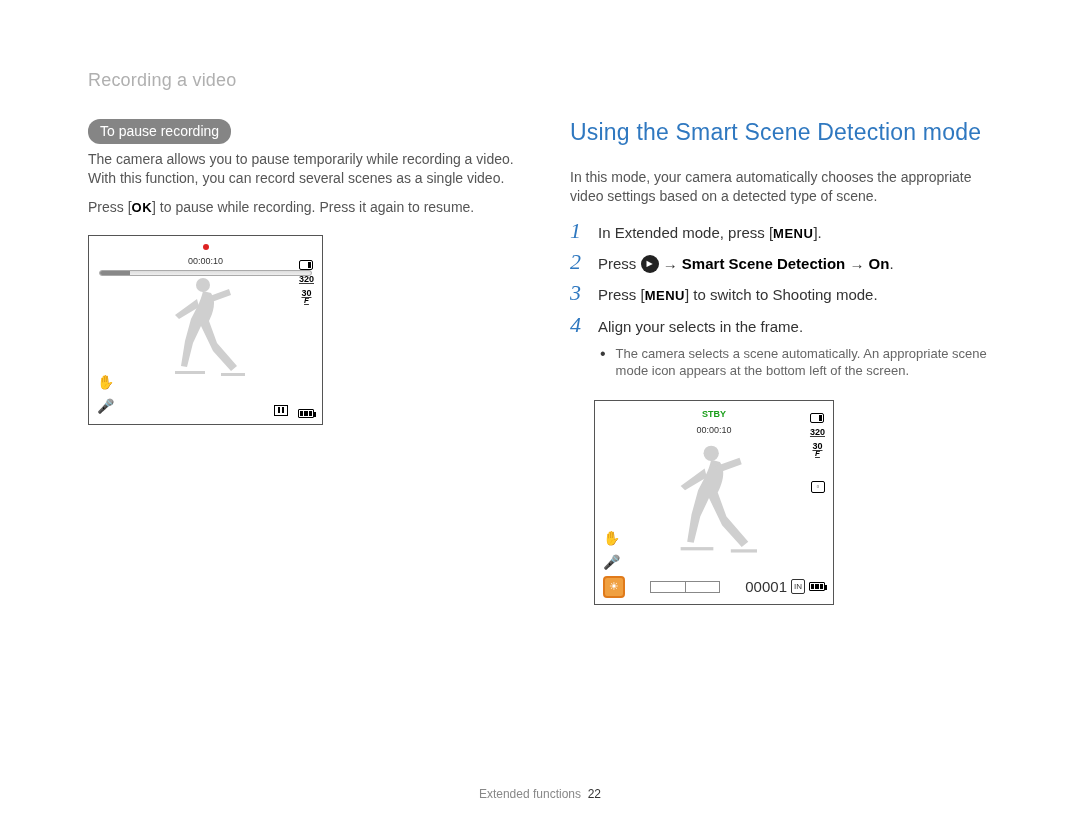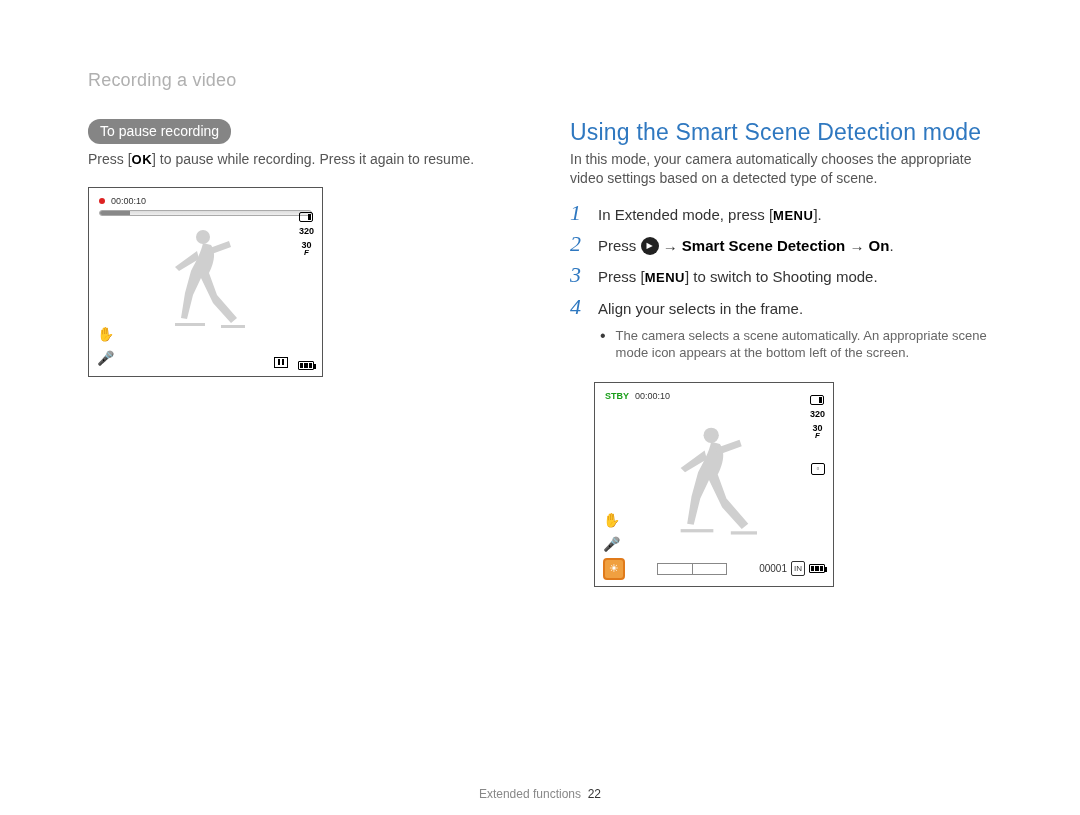--- a/index.html
+++ b/index.html
@@ -46,21 +46,21 @@
   .ok-label, .menu-label {
     font-weight: bold;
     color: #000;
     font-size: 13px;
     letter-spacing: 0.5px;
   }
   .heading {
     color: #2f78c0;
     font-size: 23px;
     font-weight: 400;
-    margin-bottom: 4px;
+    margin-bottom: 22px;
     letter-spacing: 0.2px;
   }
   .steps { margin-top: 14px; }
   .step-row {
     display: flex;
     gap: 10px;
     margin-bottom: 8px;
     align-items: baseline;
   }
   .step-num {
@@ -111,20 +111,21 @@
     padding: 8px 10px 8px 10px;
     position: relative;
   }
   .screen-1 { width: 235px; height: 190px; }
   .screen-2 { width: 240px; height: 205px; margin-left: 24px; margin-top: 20px; }
   .top-row {
     display: flex;
     align-items: center;
     font-size: 9px;
     gap: 6px;
+    flex-direction: column;
   }
   .rec-dot { width: 6px; height: 6px; border-radius: 50%; background: #d22; display: inline-block; }
   .stby { color: #1a9e1a; font-weight: bold; font-size: 9px; }
   .time-val { color: #333; font-size: 9px; }
   .progress {
     height: 6px;
     background: linear-gradient(#ddd,#eee);
     border: 1px solid #aaa;
     border-radius: 3px;
     margin-top: 4px;
@@ -138,20 +139,21 @@
     border-radius: 3px 0 0 3px;
   }
   .side-icons {
     position: absolute;
     right: 8px;
     top: 24px;
     display: flex;
     flex-direction: column;
     gap: 4px;
     align-items: center;
+    text-decoration: underline;
   }
   .screen-2 .side-icons { top: 12px; }
   .side-icons .ic {
     font-size: 9px;
     font-weight: bold;
     color: #000;
     text-align: center;
   }
   .card-ic {
     width: 14px; height: 10px;
@@ -191,21 +193,21 @@
     border-radius: 4px;
     background: #f0a040;
     display: flex; align-items: center; justify-content: center;
     font-size: 11px; color: #fff;
   }
   .zoom-bar {
     width: 70px; height: 12px; border: 1px solid #888;
     position: relative; background: #fff;
   }
   .zoom-bar .mid { position:absolute; left:50%; top:0; bottom:0; width:1px; background:#888; }
-  .counter { font-size: 10px; color: #333; }
+  .counter { font-size: 15px; color: #333; }
   .in-badge {
     font-size: 8px; border: 1px solid #333; padding: 2px 2px; border-radius: 2px;
   }
   .skater {
     position: absolute;
     left: 48%; top: 48%;
     transform: translate(-50%,-50%);
   }
   .pause-btn {
     position: absolute;
@@ -234,20 +236,21 @@
 </head>
 <body>
 
 <div class="page">
   <div class="breadcrumb">Recording a video</div>
 
   <div class="cols">
 
     <div class="col">
       <div class="pill">To pause recording</div>
+      <p class="body-text">The camera allows you to pause temporarily while recording a video. With this function, you can record several scenes as a single video.</p>
       <p class="body-text">
         <span>Press [</span><span class="ok-label">OK</span><span>] to pause while recording. Press it again to resume.</span>
       </p>
 
       
       <div class="screen screen-1">
         <div class="top-row">
           <span class="rec-dot"></span>
           <span class="time-val">00:00:10</span>
         </div>

